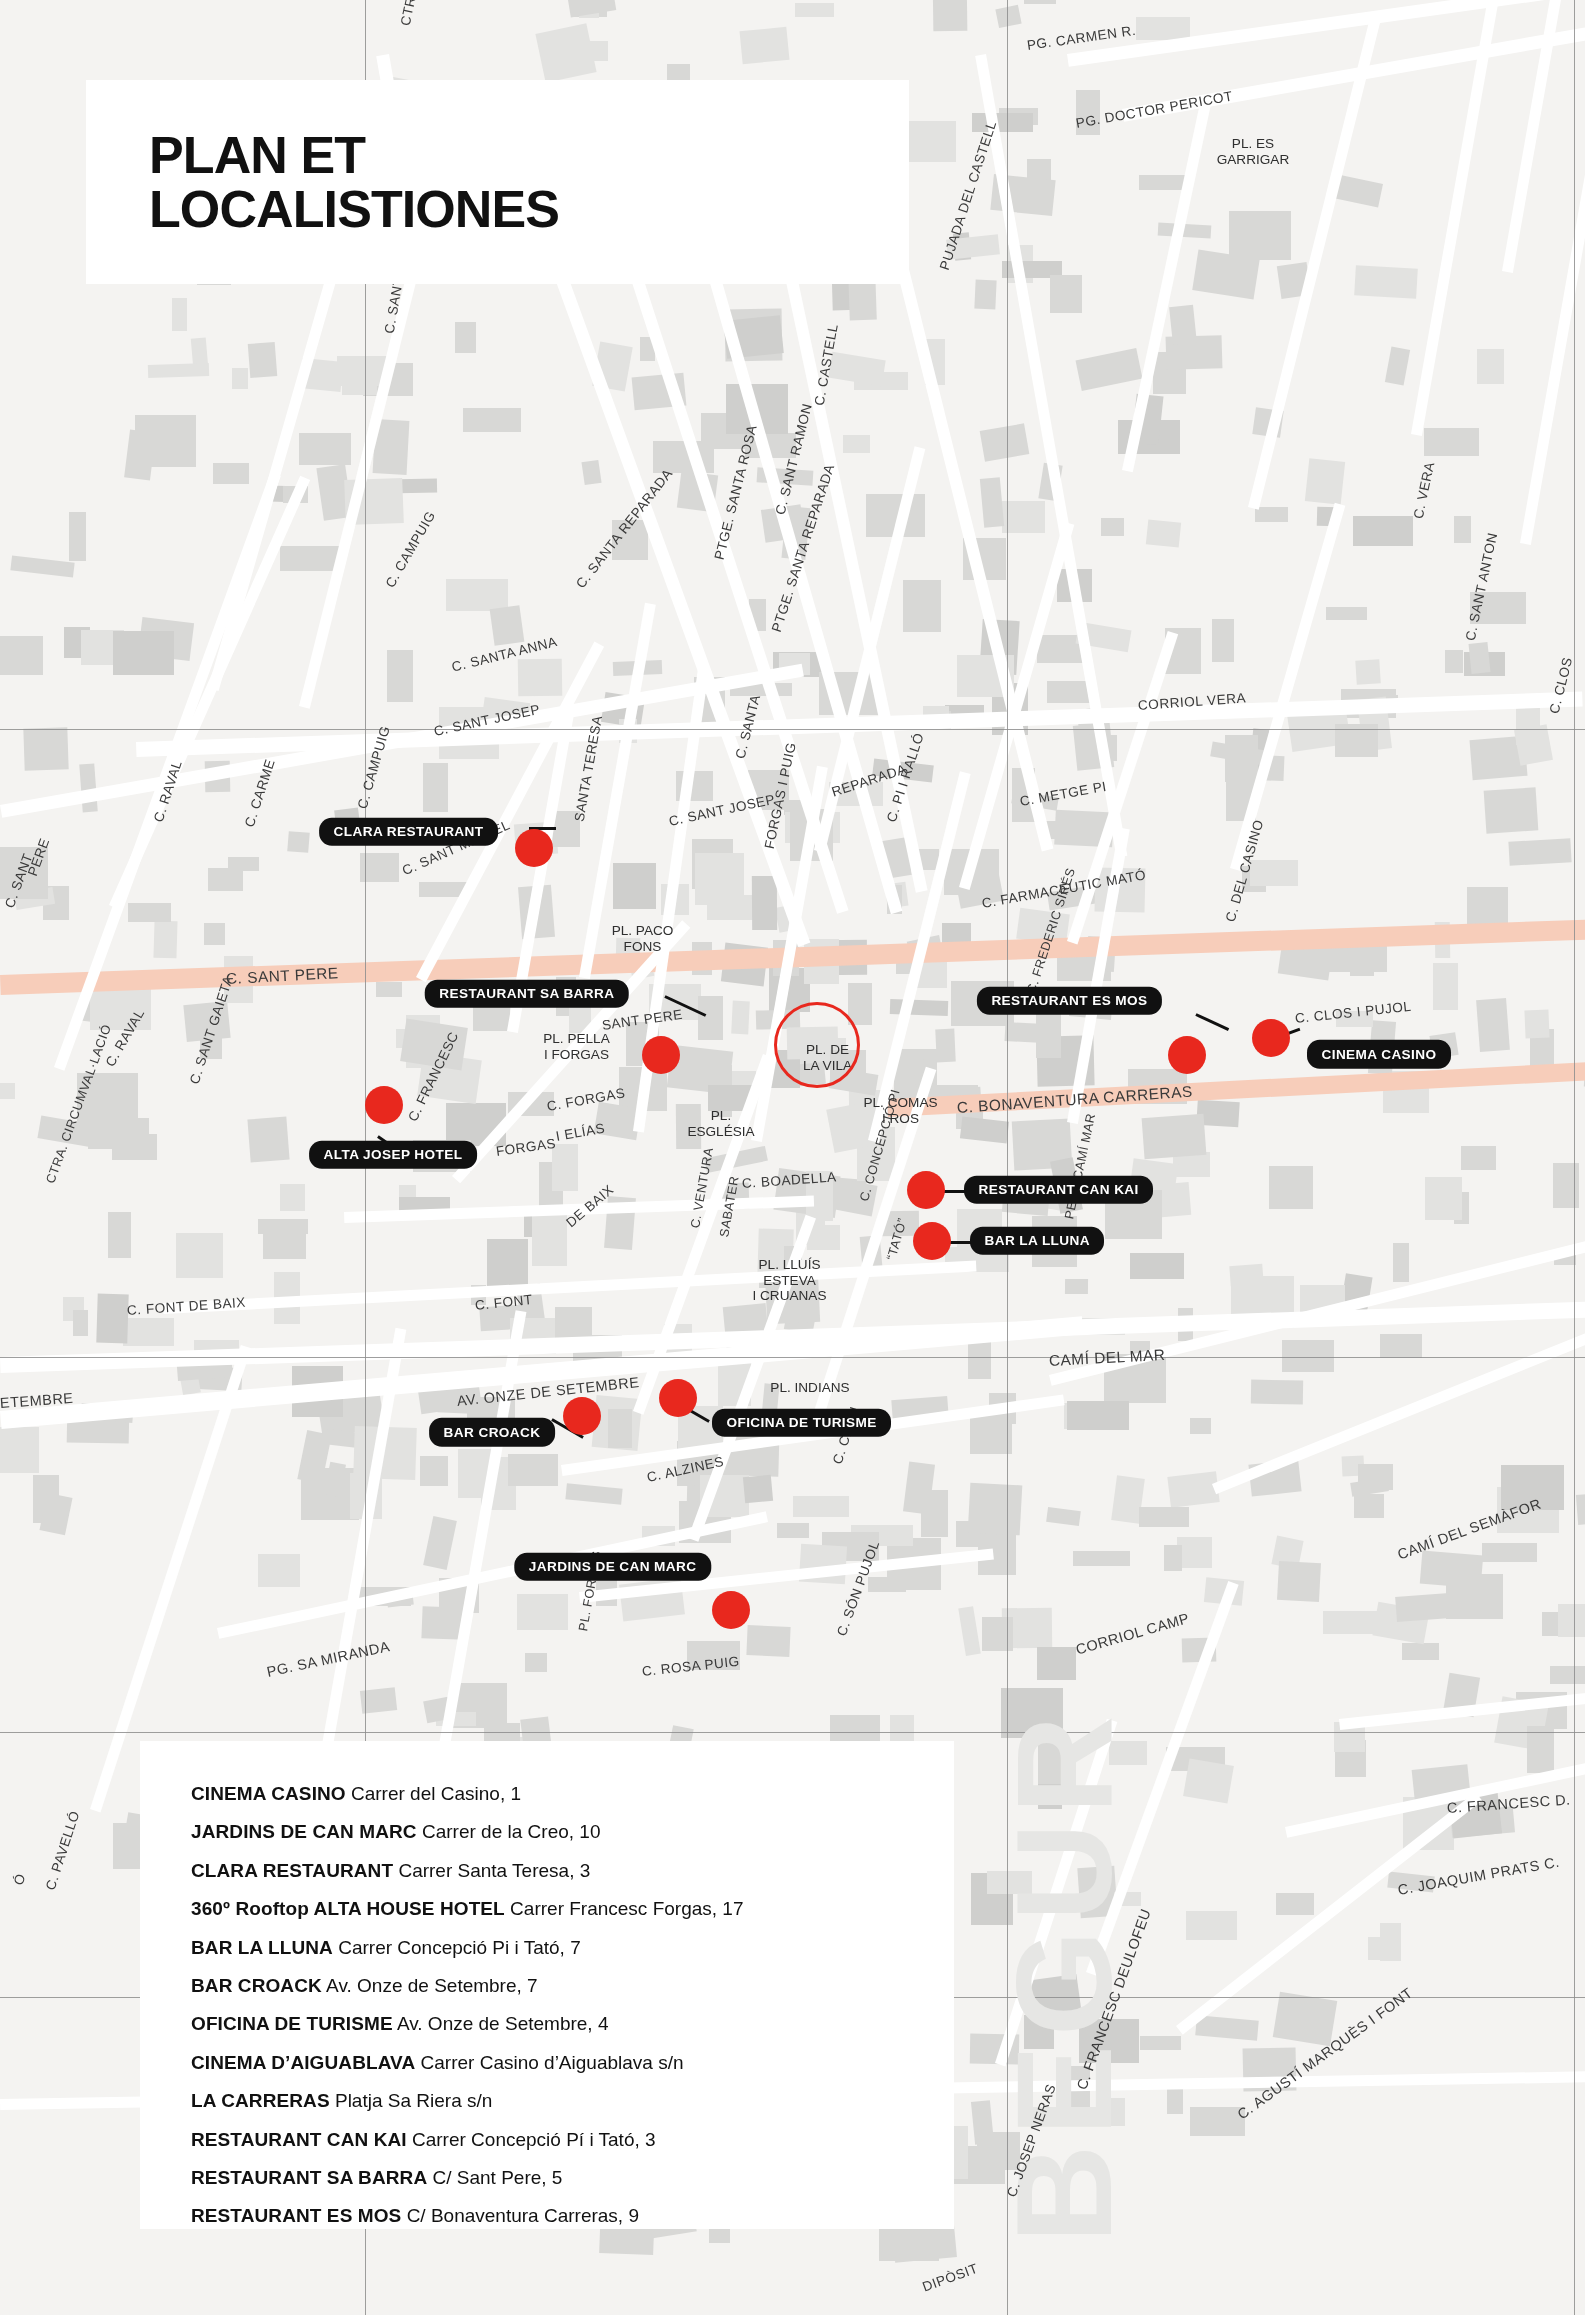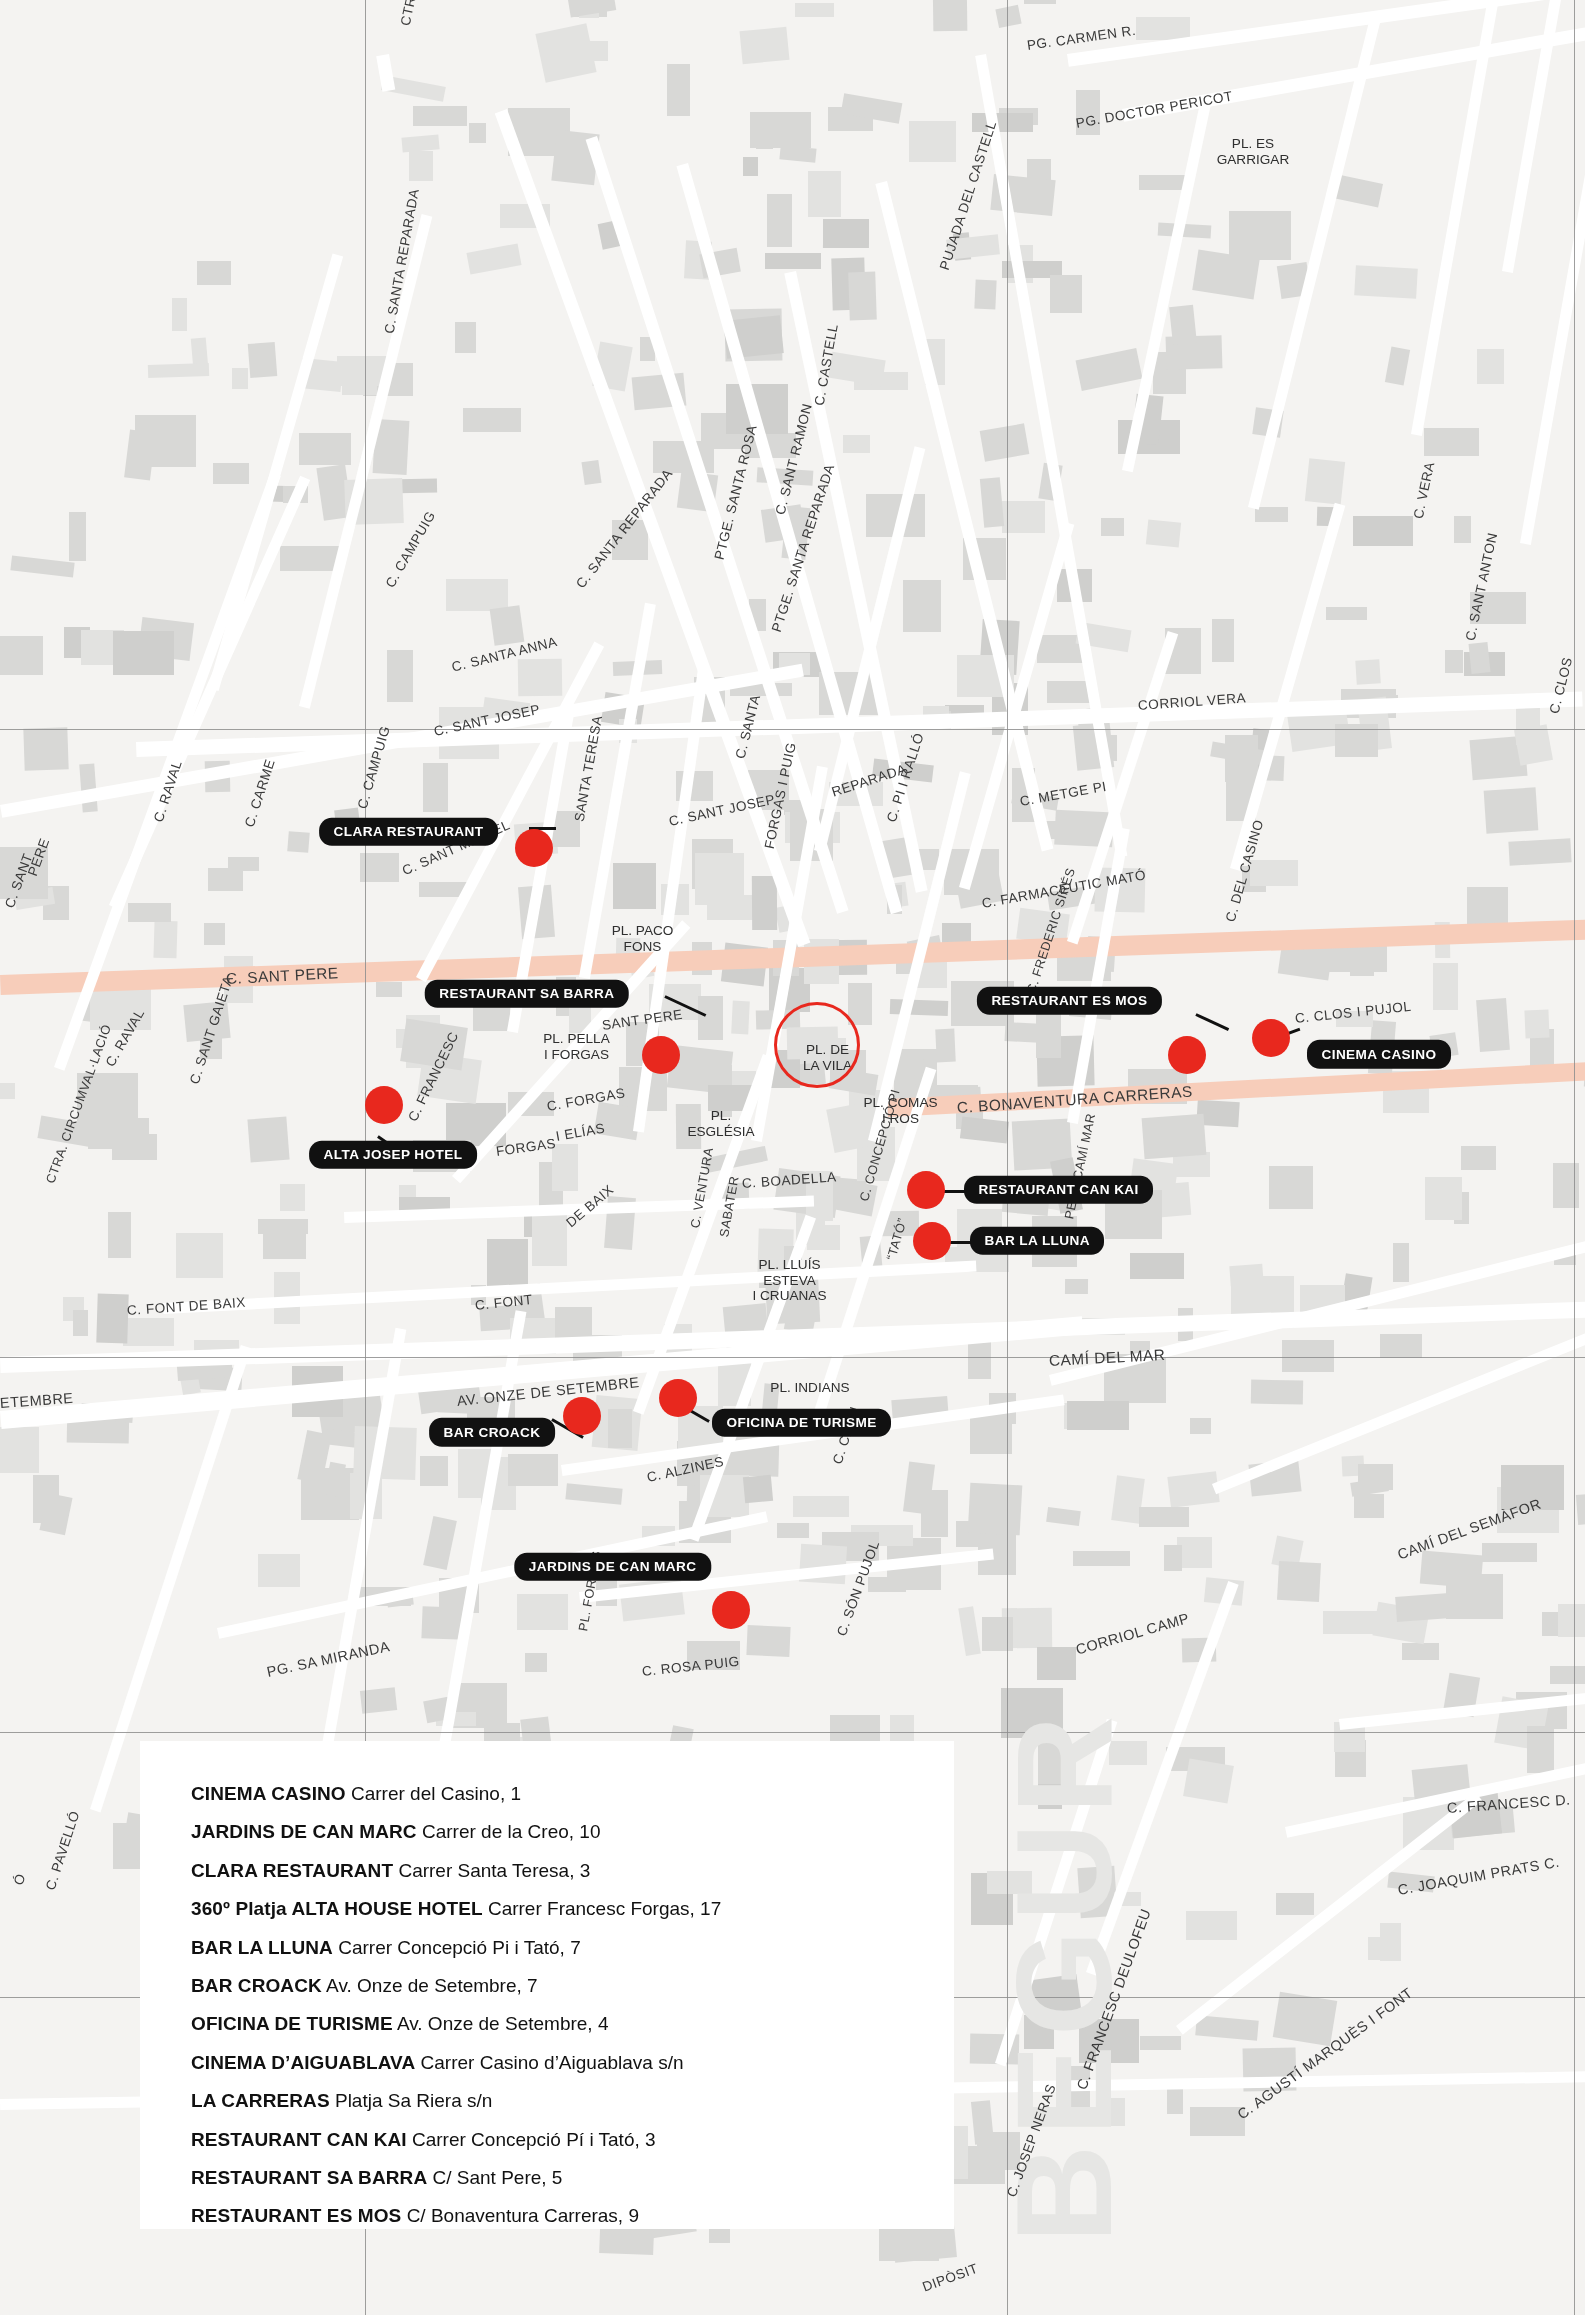--- a/index.html
+++ b/index.html
@@ -916,27 +916,33 @@
 
   <div class="poi" style="left:731px;top:1610px;">
     <div class="dot"></div>
     <div class="tag" style="left:-20px;top:-43px;transform:translate(-100%,-50%);">JARDINS DE CAN MARC</div>
   </div>
 
   <div class="poi" style="left:817px;top:1045px;">
     <div class="ring"></div>
   </div>
 
+  <div class="title-card">
+    <h1>
+      <span>PLAN ET</span><br>
+      <span>LOCALISTIONES</span>
+    </h1>
+  </div>
 
   <div class="legend">
     <div id="legend-list">
         <div class="legend-row"><span class="nm">CINEMA CASINO</span><span class="ad"> Carrer del Casino, 1</span></div>
         <div class="legend-row"><span class="nm">JARDINS DE CAN MARC</span><span class="ad"> Carrer de la Creo, 10</span></div>
         <div class="legend-row"><span class="nm">CLARA RESTAURANT</span><span class="ad"> Carrer Santa Teresa, 3</span></div>
-        <div class="legend-row"><span class="nm">360º Platja ALTA HOUSE HOTEL</span><span class="ad"> Carrer Francesc Forgas, 17</span></div>
+        <div class="legend-row"><span class="nm">360º Rooftop ALTA HOUSE HOTEL</span><span class="ad"> Carrer Francesc Forgas, 17</span></div>
         <div class="legend-row"><span class="nm">BAR LA LLUNA</span><span class="ad"> Carrer Concepció Pi i Tató, 7</span></div>
         <div class="legend-row"><span class="nm">BAR CROACK</span><span class="ad"> Av. Onze de Setembre, 7</span></div>
         <div class="legend-row"><span class="nm">OFICINA DE TURISME</span><span class="ad"> Av. Onze de Setembre, 4</span></div>
         <div class="legend-row"><span class="nm">CINEMA D’AIGUABLAVA</span><span class="ad"> Carrer Casino d’Aiguablava s/n</span></div>
         <div class="legend-row"><span class="nm">LA CARRERAS</span><span class="ad"> Platja Sa Riera s/n</span></div>
         <div class="legend-row"><span class="nm">RESTAURANT CAN KAI</span><span class="ad"> Carrer Concepció Pí i Tató, 3</span></div>
         <div class="legend-row"><span class="nm">RESTAURANT SA BARRA</span><span class="ad"> C/ Sant Pere, 5</span></div>
         <div class="legend-row"><span class="nm">RESTAURANT ES MOS</span><span class="ad"> C/ Bonaventura Carreras, 9</span></div>
       </div>
   </div>

